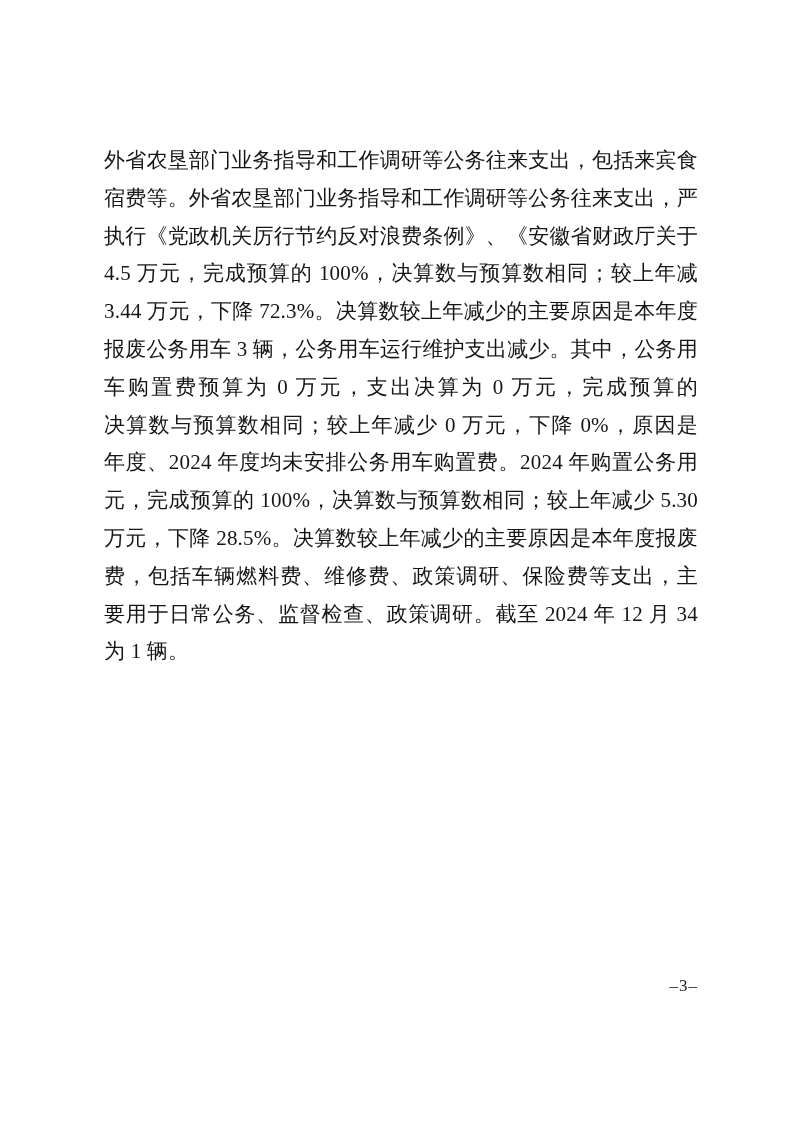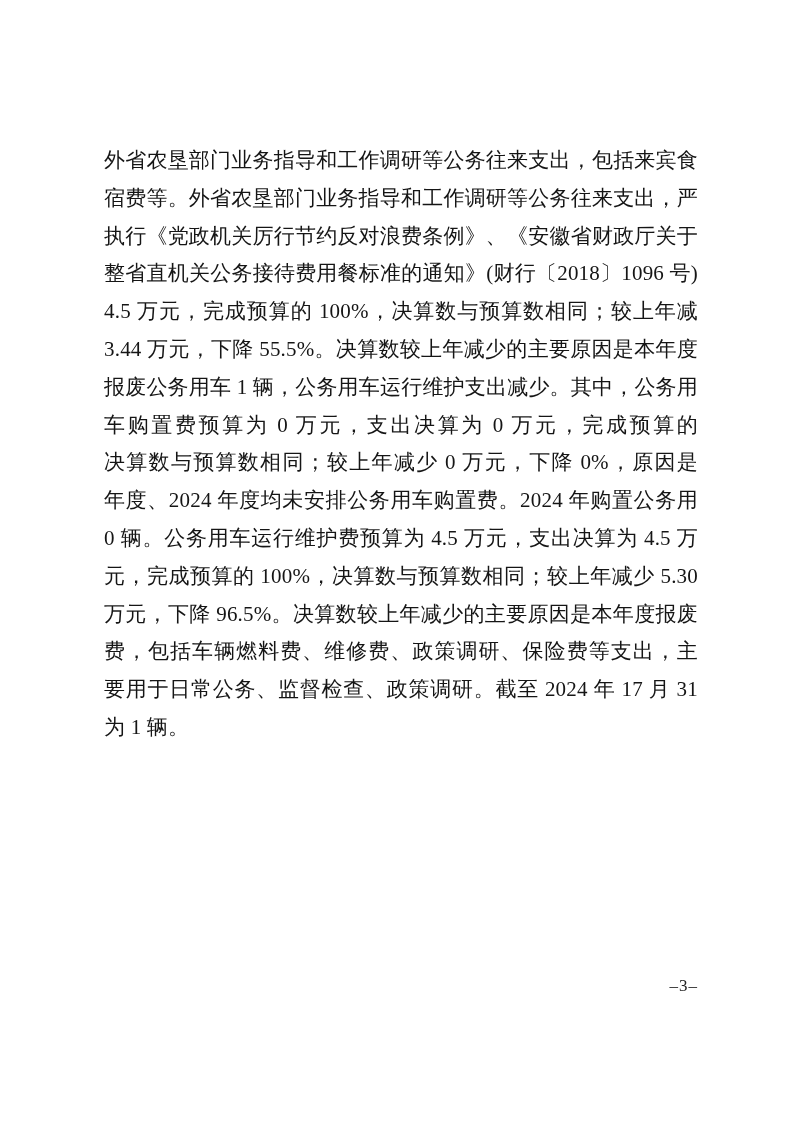--- a/index.html
+++ b/index.html
@@ -56,32 +56,30 @@
 </style>
 </head>
 <body>
 
 <div class="page">
   <div class="content">
 
     <div class="line">外省农垦部门业务指导和工作调研等公务往来支出，包括来宾食</div>
     <div class="line">宿费等。外省农垦部门业务指导和工作调研等公务往来支出，严格</div>
     <div class="line">执行《党政机关厉行节约反对浪费条例》、《安徽省财政厅关于调</div>
-    <div class="line">整省直机关公务接待费用餐标准的通知》(财行〔2018〕1096 号)</div>
 
 
     <div class="line">4.5 万元，完成预算的 100%，决算数与预算数相同；较上年减少</div>
-    <div class="line">3.44 万元，下降 55.5%。决算数较上年减少的主要原因是本年度</div>
-    <div class="line">报废公务用车 1 辆，公务用车运行维护支出减少。其中，公务用</div>
+    <div class="line">3.44 万元，下降 72.3%。决算数较上年减少的主要原因是本年度</div>
+    <div class="line">报废公务用车 3 辆，公务用车运行维护支出减少。其中，公务用</div>
     <div class="line">车购置费预算为 0 万元，支出决算为 0 万元，完成预算的 100%，</div>
     <div class="line">决算数与预算数相同；较上年减少 0 万元，下降 0%，原因是 2023</div>
     <div class="line">年度、2024 年度均未安排公务用车购置费。2024 年购置公务用车</div>
-    <div class="line">0 辆。公务用车运行维护费预算为 4.5 万元，支出决算为 4.5 万</div>
     <div class="line">元，完成预算的 100%，决算数与预算数相同；较上年减少 5.30</div>
-    <div class="line">万元，下降 96.5%。决算数较上年减少的主要原因是本年度报废</div>
+    <div class="line">万元，下降 28.5%。决算数较上年减少的主要原因是本年度报废</div>
     <div class="line">费，包括车辆燃料费、维修费、政策调研、保险费等支出，主</div>
-    <div class="line">要用于日常公务、监督检查、政策调研。截至 2024 年 17 月 31</div>
+    <div class="line">要用于日常公务、监督检查、政策调研。截至 2024 年 12 月 34</div>
     <div class="line last">为 1 辆。</div>
 
   </div>
 
   <div class="pagenum">–3–</div>
 </div>
 
 </body></html>

